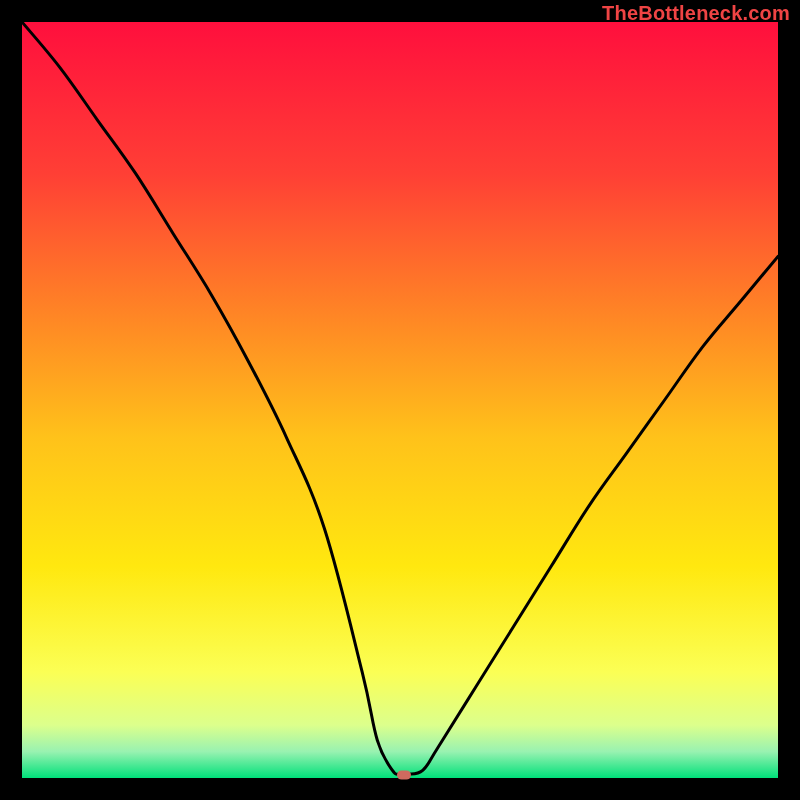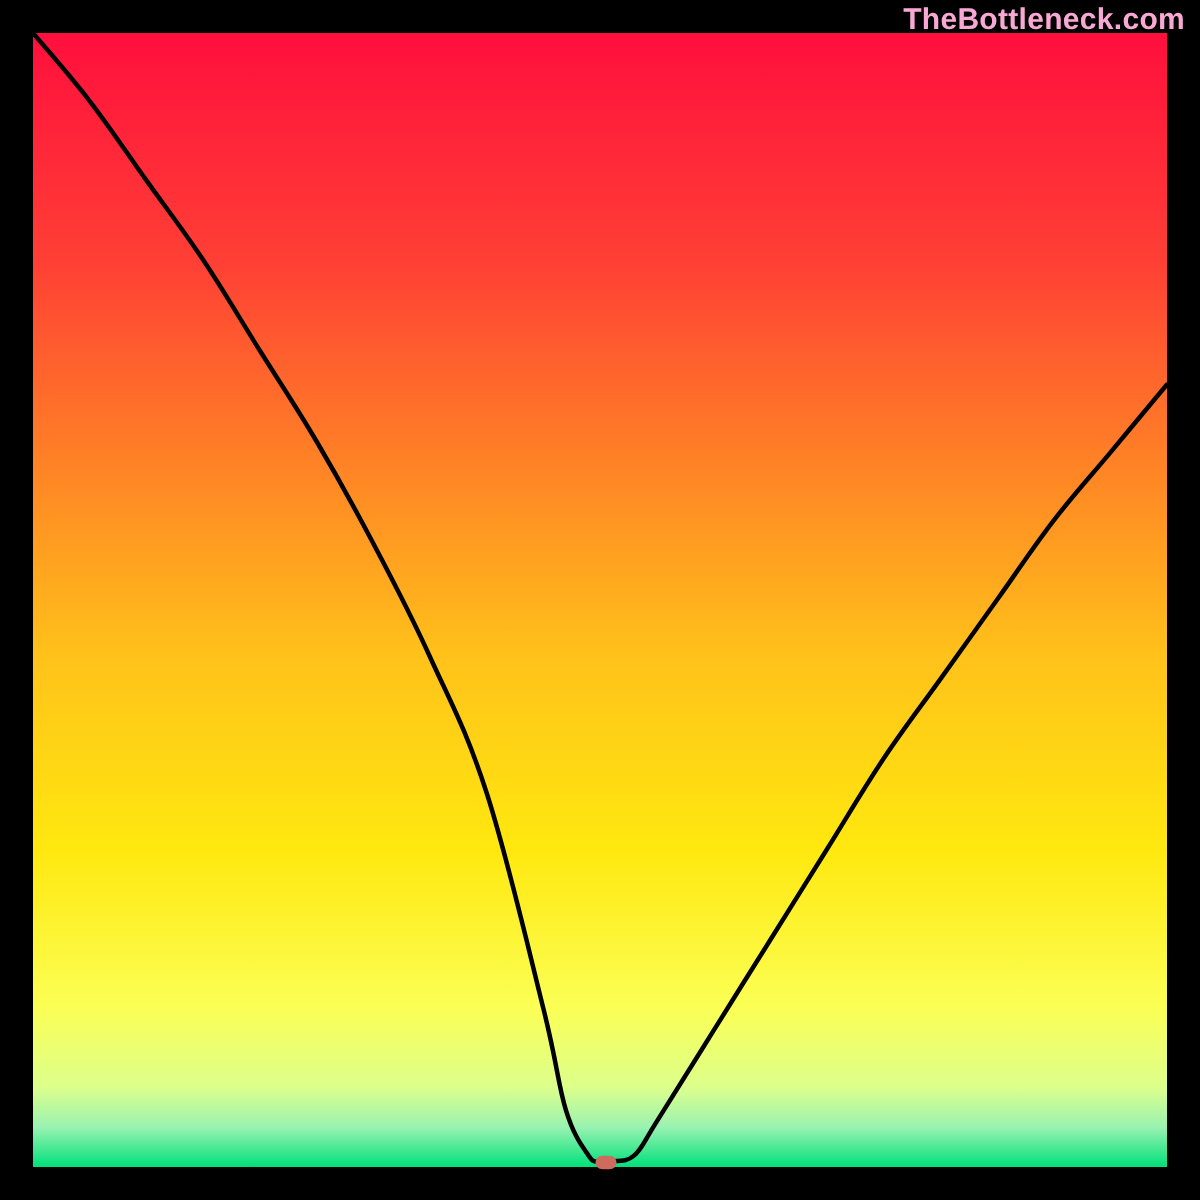--- a/index.html
+++ b/index.html
@@ -14,21 +14,21 @@
   .stage {
     position: relative;
     width: 800px;
     height: 800px;
     background: #000;
   }
   .watermark {
     position: absolute;
     top: 2px;
     right: 10px;
-    color: #f9a8d4;
+    color: #ef4444;
     font-size: 20px;
     font-weight: 600;
     letter-spacing: 0.2px;
     z-index: 5;
   }
   .plot {
     position: absolute;
     left: 22px;
     top: 22px;
     width: 756px;

